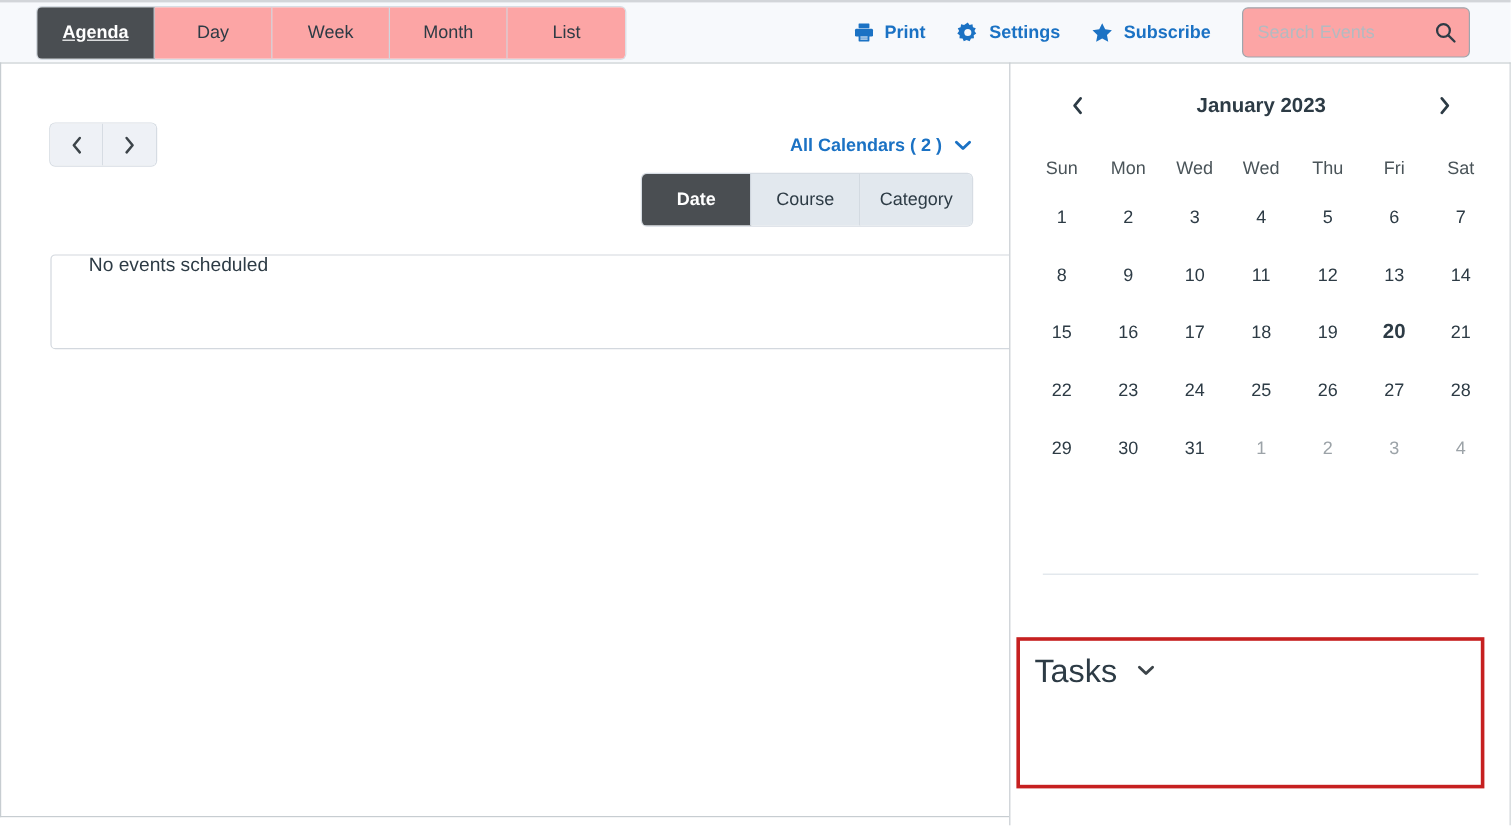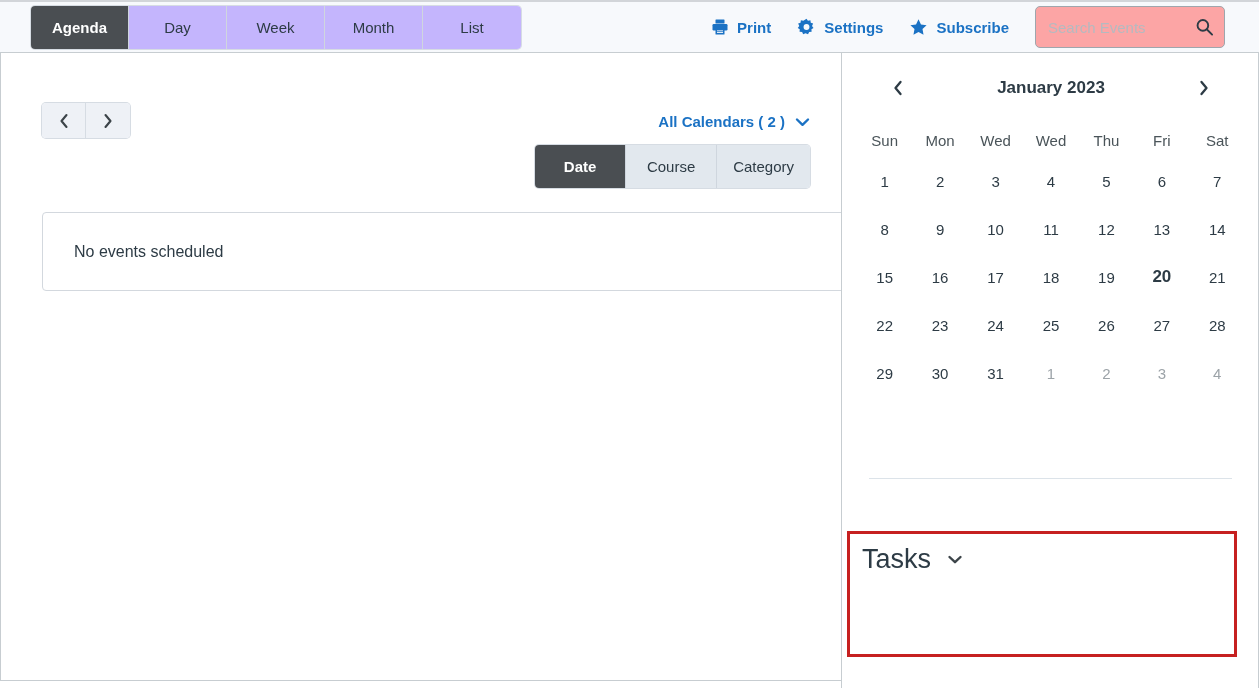--- a/index.html
+++ b/index.html
@@ -39,32 +39,33 @@
     height: 43px;
     box-shadow: 0 0 0 1px #D6DCE3;
   }
 
   .view-tab {
     min-width: 98px;
     height: 43px;
     display: flex;
     align-items: center;
     justify-content: center;
-    background: #c4b5fd;
+    background: #fca5a5;
     color: #2D3B45;
     font-size: 15px;
     border-right: 1px solid #CFD6DE;
     cursor: pointer;
     padding: 0 14px;
   }
   .view-tab:last-child { border-right: none; }
   .view-tab.active {
     background: #4A4E52;
     color: #ffffff;
     font-weight: bold;
+    text-decoration: underline;
   }
 
   .toolbar-right {
     margin-left: auto;
     display: flex;
     align-items: center;
     padding-right: 34px;
     gap: 26px;
   }
 
@@ -218,21 +219,20 @@
 
   .events-box {
     position: absolute;
     left: 41px; top: 159px;
     width: 900px;
     height: 79px;
     border: 1px solid #D3D8DE;
     border-radius: 4px;
     background: #ffffff;
     display: flex;
-    align-items: center;
   }
   .events-empty {
     margin-left: 31px;
     font-size: 16px;
     color: #2D3B45;
   }
 
   
   .mini-cal {
     position: absolute;

